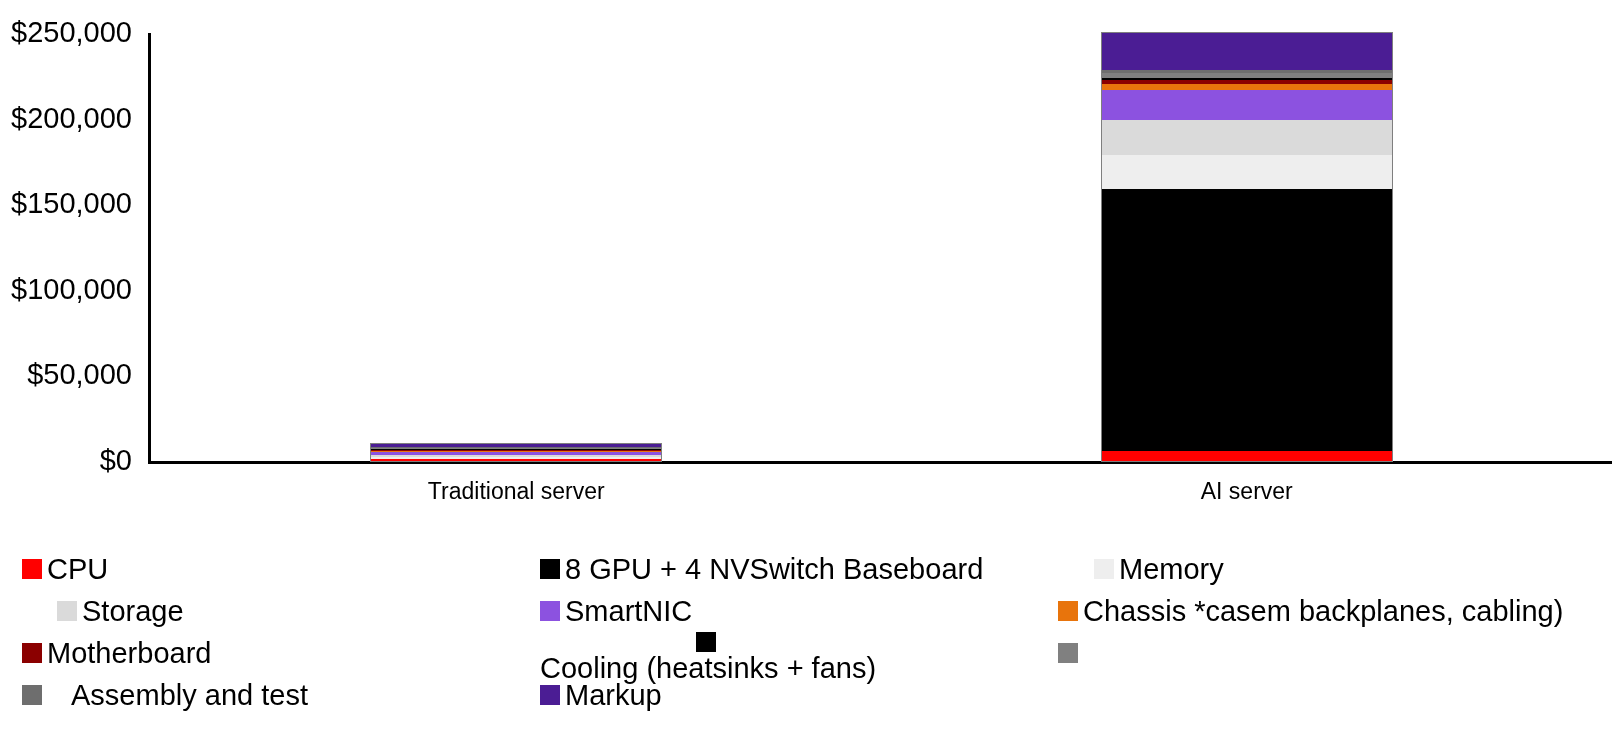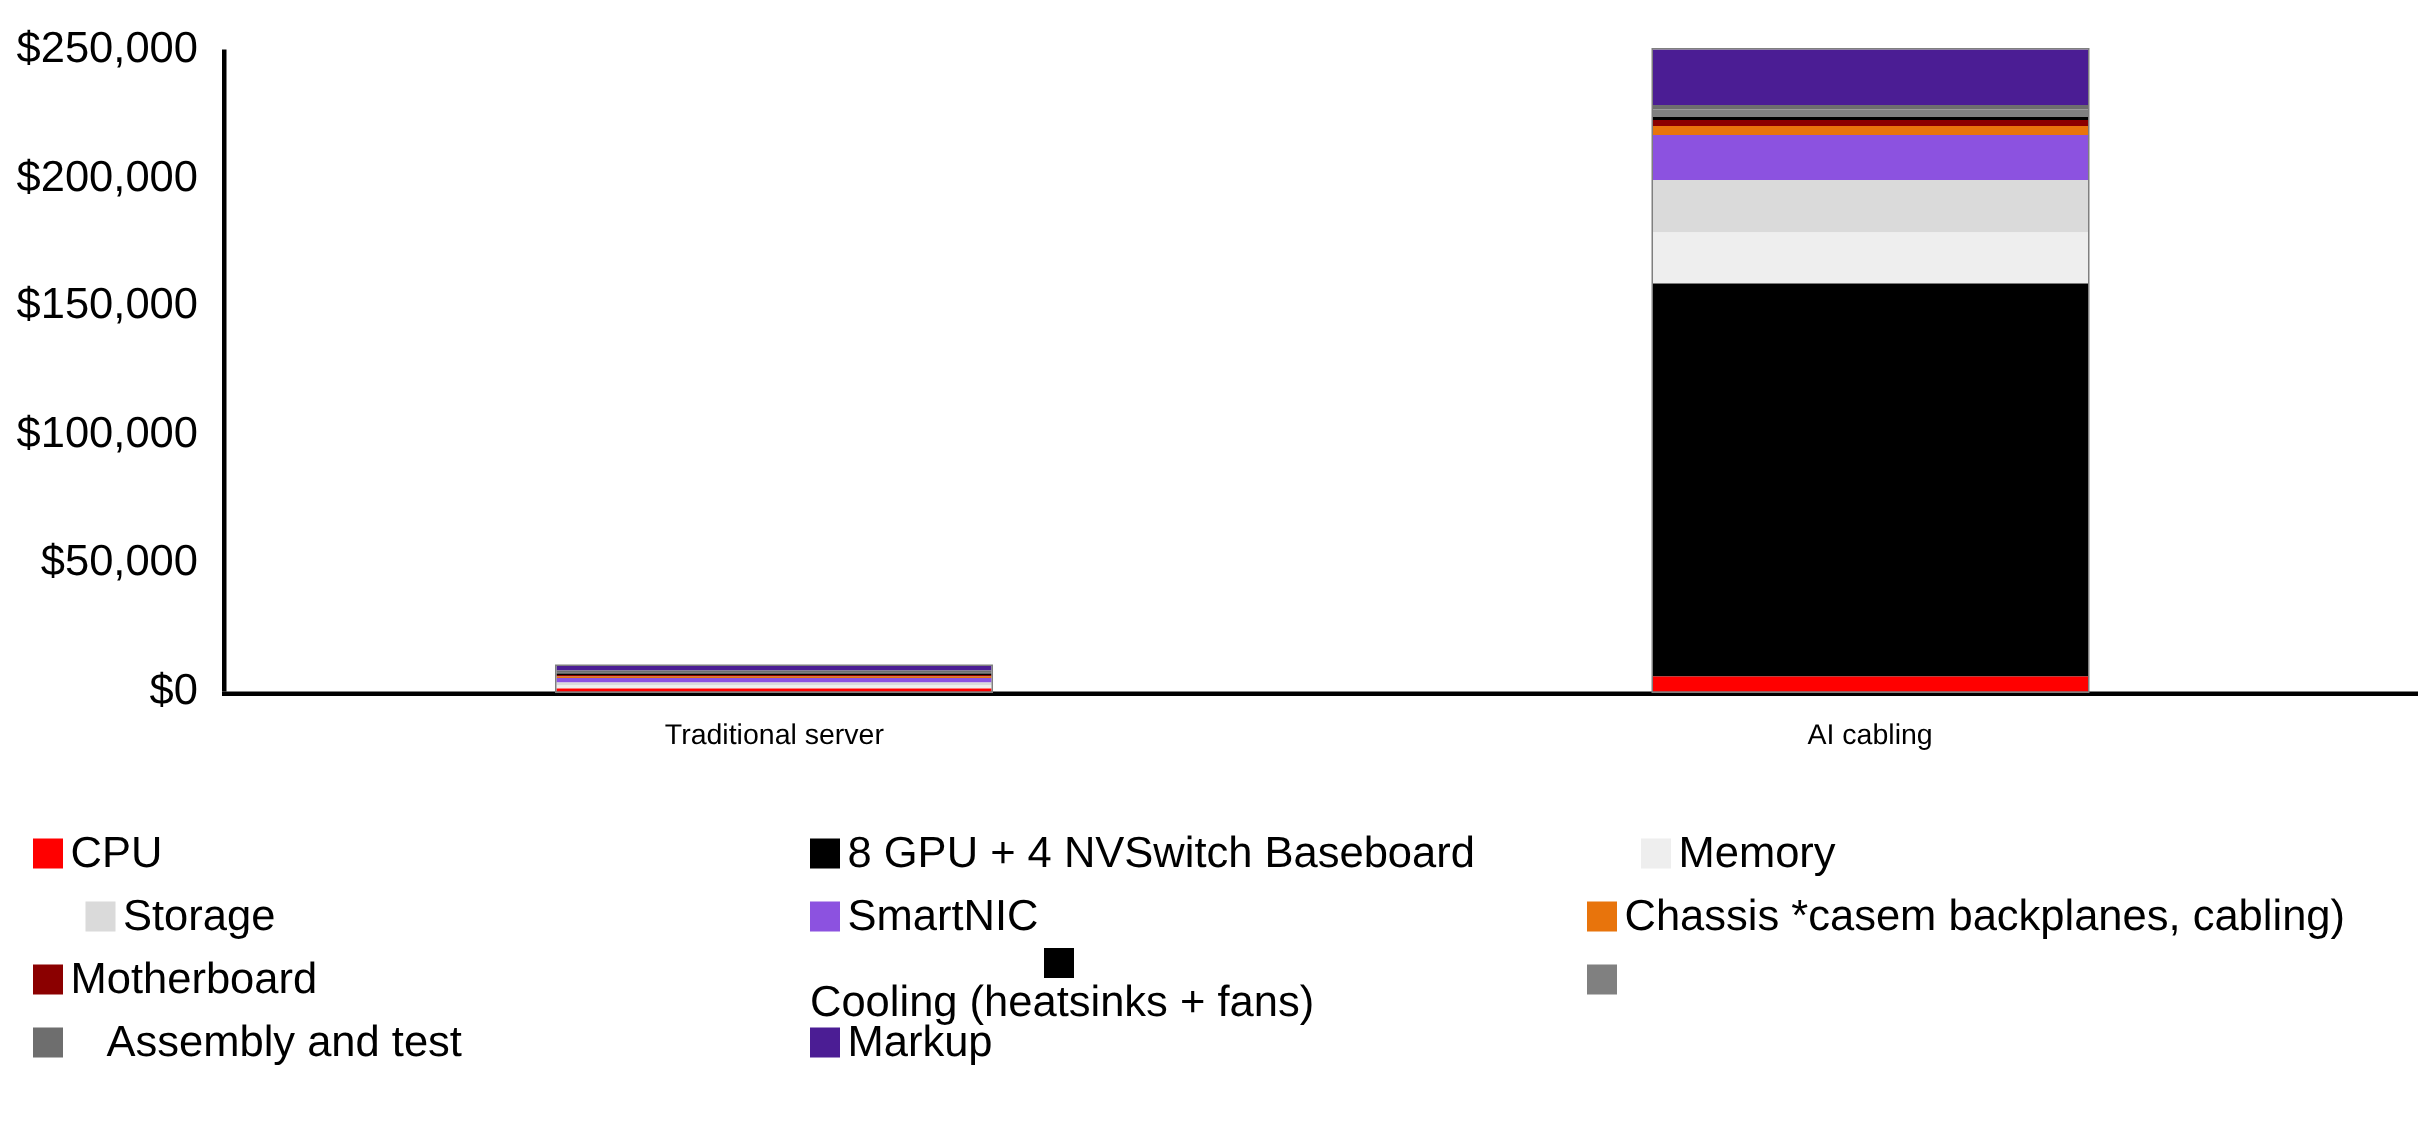--- a/index.html
+++ b/index.html
@@ -91,21 +91,21 @@
   }
   .bar-seg {
     width: 100%;
     display: block;
   }
 
   .x-tick-label {
     position: absolute;
     top: 474px;
     text-align: center;
-    font-size: 19px;
+    font-size: 23px;
     line-height: 34px;
     white-space: nowrap;
     color: #000000;
   }
 
   
   #legend {
     position: absolute;
     left: 0;
     top: 548px;
@@ -177,21 +177,21 @@
             <div class="bar-seg" title="Motherboard" style="background: rgb(139, 0, 0); height: 1%;"></div>
             <div class="bar-seg" title="Cooling (heatsinks + fans)" style="background: rgb(0, 0, 0); height: 0.6%;"></div>
             <div class="bar-seg" title="Power supply" style="background: rgb(128, 128, 128); height: 1%;"></div>
             <div class="bar-seg" title="Assembly and test" style="background: rgb(110, 110, 110); height: 0.8%;"></div>
             <div class="bar-seg" title="Markup" style="background: rgb(75, 29, 148); height: 8.6%;"></div>
           </div>
         </div>
       </div>
 
   <div class="x-tick-label" style="left: 151px; width: 730.5px;">Traditional server</div>
-      <div class="x-tick-label" style="left: 881.5px; width: 730.5px;">AI cabling</div>
+      <div class="x-tick-label" style="left: 881.5px; width: 730.5px;">AI server</div>
     </div>
 
   <div id="legend">
       <div class="legend-item" style="left: 22px; top: 0px;">
         <span class="legend-swatch" style="background: rgb(255, 0, 0);"></span>
         <span class="legend-label">CPU</span>
       </div>
       <div class="legend-item" style="left: 540px; top: 0px;">
         <span class="legend-swatch" style="background: rgb(0, 0, 0);"></span>
         <span class="legend-label">8 GPU + 4 NVSwitch Baseboard</span>

